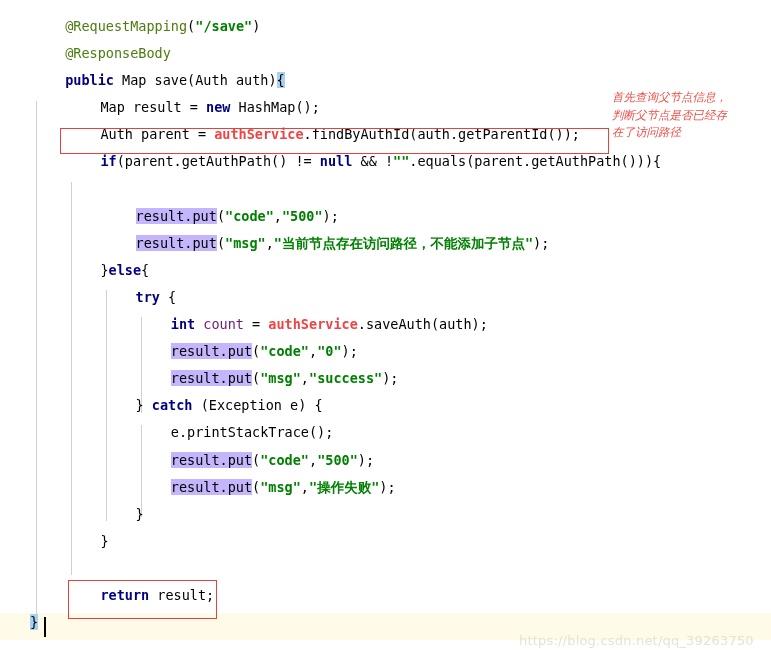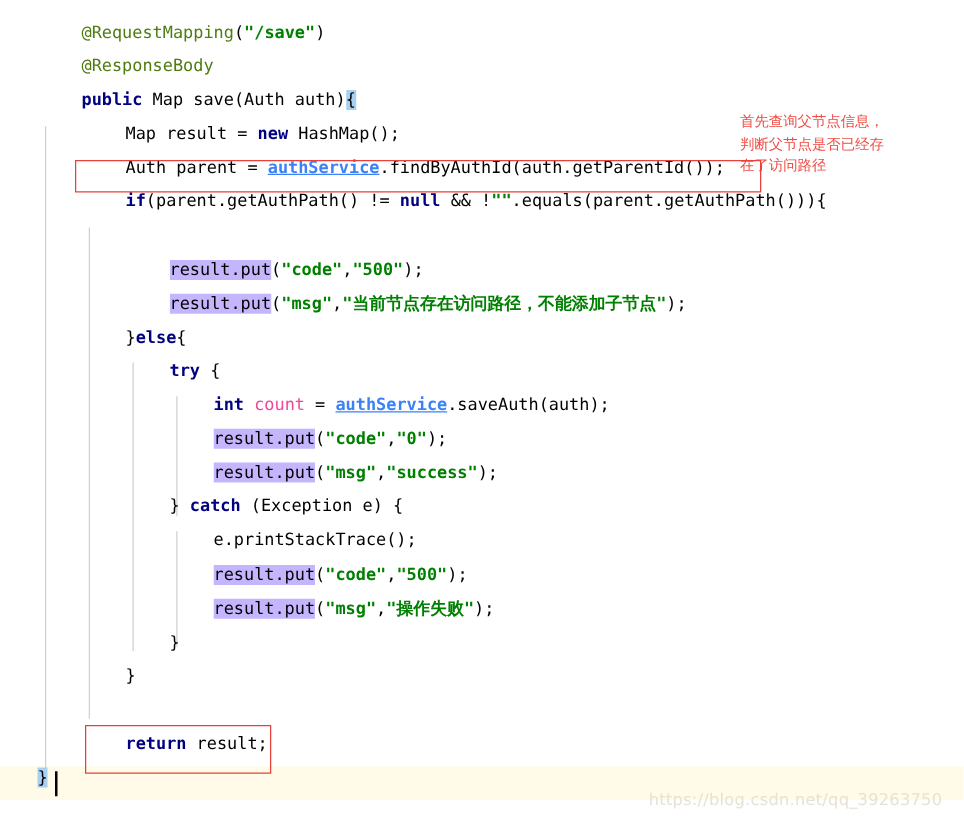--- a/index.html
+++ b/index.html
@@ -20,23 +20,23 @@
   .line{
     position:relative;
     height:27.1px;
     white-space:pre;
     padding-left:0;
   }
   
   .kw{color:#000080;font-weight:bold;}
   .anno{color:#4d7c0f;}
   .str{color:#008000;font-weight:bold;}
-  .field{color:#3b82f6;font-weight:bold;text-decoration:underline;}
+  .field{color:#ef4444;font-weight:bold;}
   .plain{color:#000000;}
-  .grey{color:#ec4899;}
+  .grey{color:#701a75;}
   .hl{background:#c4b5fd;}
   .brace-sel{background:#a8d0f0;}
   
   .guide{
     position:absolute;
     width:1px;
     background:#d0d0d0;
   }
   
   #curline{
@@ -88,19 +88,19 @@
   <div id="code-lines" style="position:absolute;left:0;top:13px;"><div class="line" style="padding-left: 35.2px; margin-left: 30px;"><span class="anno">@RequestMapping</span><span class="plain">(</span><span class="str">"/save"</span><span class="plain">)</span></div><div class="line" style="padding-left: 35.2px; margin-left: 30px;"><span class="anno">@ResponseBody</span></div><div class="line" style="padding-left: 35.2px; margin-left: 30px;"><span class="kw">public</span><span class="plain"> Map save(Auth auth)</span><span class="brace-sel">{</span></div><div class="line" style="padding-left: 70.4px; margin-left: 30px;"><span class="plain">Map result = </span><span class="kw">new</span><span class="plain"> HashMap();</span></div><div class="line" style="padding-left: 70.4px; margin-left: 30px;"><span class="plain">Auth parent = </span><span class="field">authService</span><span class="plain">.findByAuthId(auth.getParentId());</span></div><div class="line" style="padding-left: 70.4px; margin-left: 30px;"><span class="kw">if</span><span class="plain">(parent.getAuthPath() != </span><span class="kw">null</span><span class="plain"> &amp;&amp; !</span><span class="str">""</span><span class="plain">.equals(parent.getAuthPath())){</span></div><div class="line" style="padding-left: 0px; margin-left: 30px;">&nbsp;</div><div class="line" style="padding-left: 105.6px; margin-left: 30px;"><span class="plain hl">result.put</span><span class="plain">(</span><span class="str">"code"</span><span class="plain">,</span><span class="str">"500"</span><span class="plain">);</span></div><div class="line" style="padding-left: 105.6px; margin-left: 30px;"><span class="plain hl">result.put</span><span class="plain">(</span><span class="str">"msg"</span><span class="plain">,</span><span class="str">"当前节点存在访问路径，不能添加子节点"</span><span class="plain">);</span></div><div class="line" style="padding-left: 70.4px; margin-left: 30px;"><span class="plain">}</span><span class="kw">else</span><span class="plain">{</span></div><div class="line" style="padding-left: 105.6px; margin-left: 30px;"><span class="kw">try</span><span class="plain"> {</span></div><div class="line" style="padding-left: 140.8px; margin-left: 30px;"><span class="kw">int</span><span class="plain"> </span><span class="grey">count</span><span class="plain"> = </span><span class="field">authService</span><span class="plain">.saveAuth(auth);</span></div><div class="line" style="padding-left: 140.8px; margin-left: 30px;"><span class="plain hl">result.put</span><span class="plain">(</span><span class="str">"code"</span><span class="plain">,</span><span class="str">"0"</span><span class="plain">);</span></div><div class="line" style="padding-left: 140.8px; margin-left: 30px;"><span class="plain hl">result.put</span><span class="plain">(</span><span class="str">"msg"</span><span class="plain">,</span><span class="str">"success"</span><span class="plain">);</span></div><div class="line" style="padding-left: 105.6px; margin-left: 30px;"><span class="plain">} </span><span class="kw">catch</span><span class="plain"> (Exception e) {</span></div><div class="line" style="padding-left: 140.8px; margin-left: 30px;"><span class="plain">e.printStackTrace();</span></div><div class="line" style="padding-left: 140.8px; margin-left: 30px;"><span class="plain hl">result.put</span><span class="plain">(</span><span class="str">"code"</span><span class="plain">,</span><span class="str">"500"</span><span class="plain">);</span></div><div class="line" style="padding-left: 140.8px; margin-left: 30px;"><span class="plain hl">result.put</span><span class="plain">(</span><span class="str">"msg"</span><span class="plain">,</span><span class="str">"操作失败"</span><span class="plain">);</span></div><div class="line" style="padding-left: 105.6px; margin-left: 30px;"><span class="plain">}</span></div><div class="line" style="padding-left: 70.4px; margin-left: 30px;"><span class="plain">}</span></div><div class="line" style="padding-left: 0px; margin-left: 30px;">&nbsp;</div><div class="line" style="padding-left: 70.4px; margin-left: 30px;"><span class="kw">return</span><span class="plain"> result;</span></div><div class="line" style="padding-left: 0px; margin-left: 30px;"><span class="brace-sel">}</span></div></div>
 
   
   <div id="caret" style="left:44px;top:617px;"></div>
 
   
   <div class="redbox" style="left:60px;top:128px;width:549px;height:26px;"></div>
   <div class="redbox" style="left:68px;top:580px;width:149px;height:39px;"></div>
 
   
-  <div id="note" style="left:592px;top:89px;width:160px;">首先查询父节点信息，
+  <div id="note" style="left:612px;top:89px;width:160px;font-style:italic;">首先查询父节点信息，
 判断父节点是否已经存
 在了访问路径</div>
 
   
   <div id="watermark" style="left:519px;top:627px;">https://blog.csdn.net/qq_39263750</div>
 </div>
 
 </body></html>

